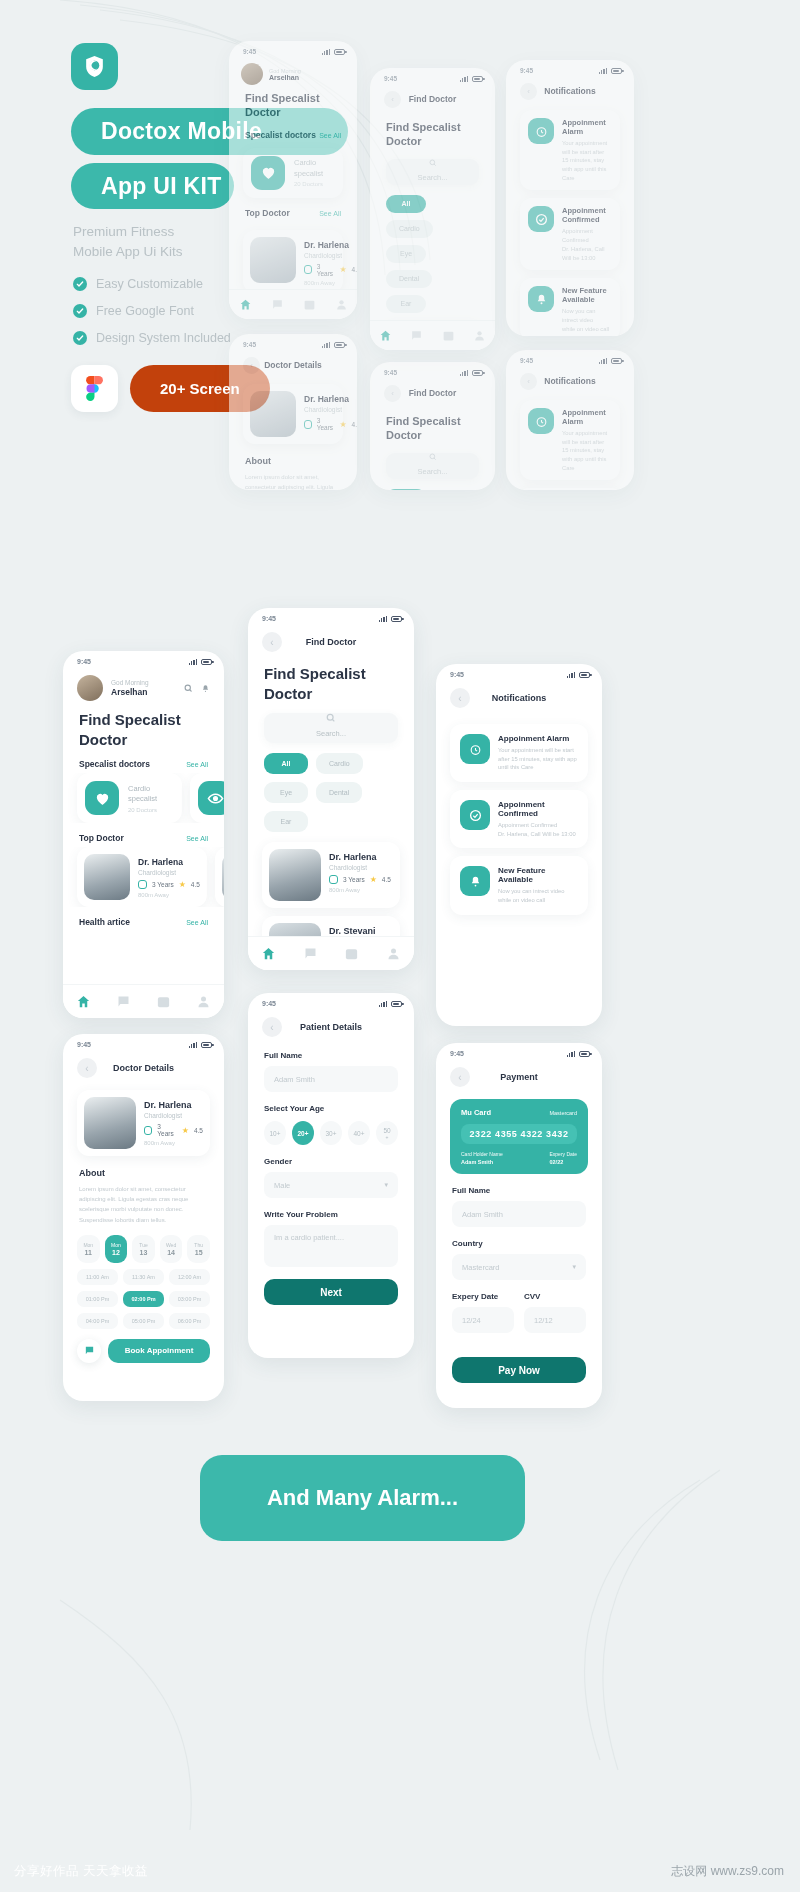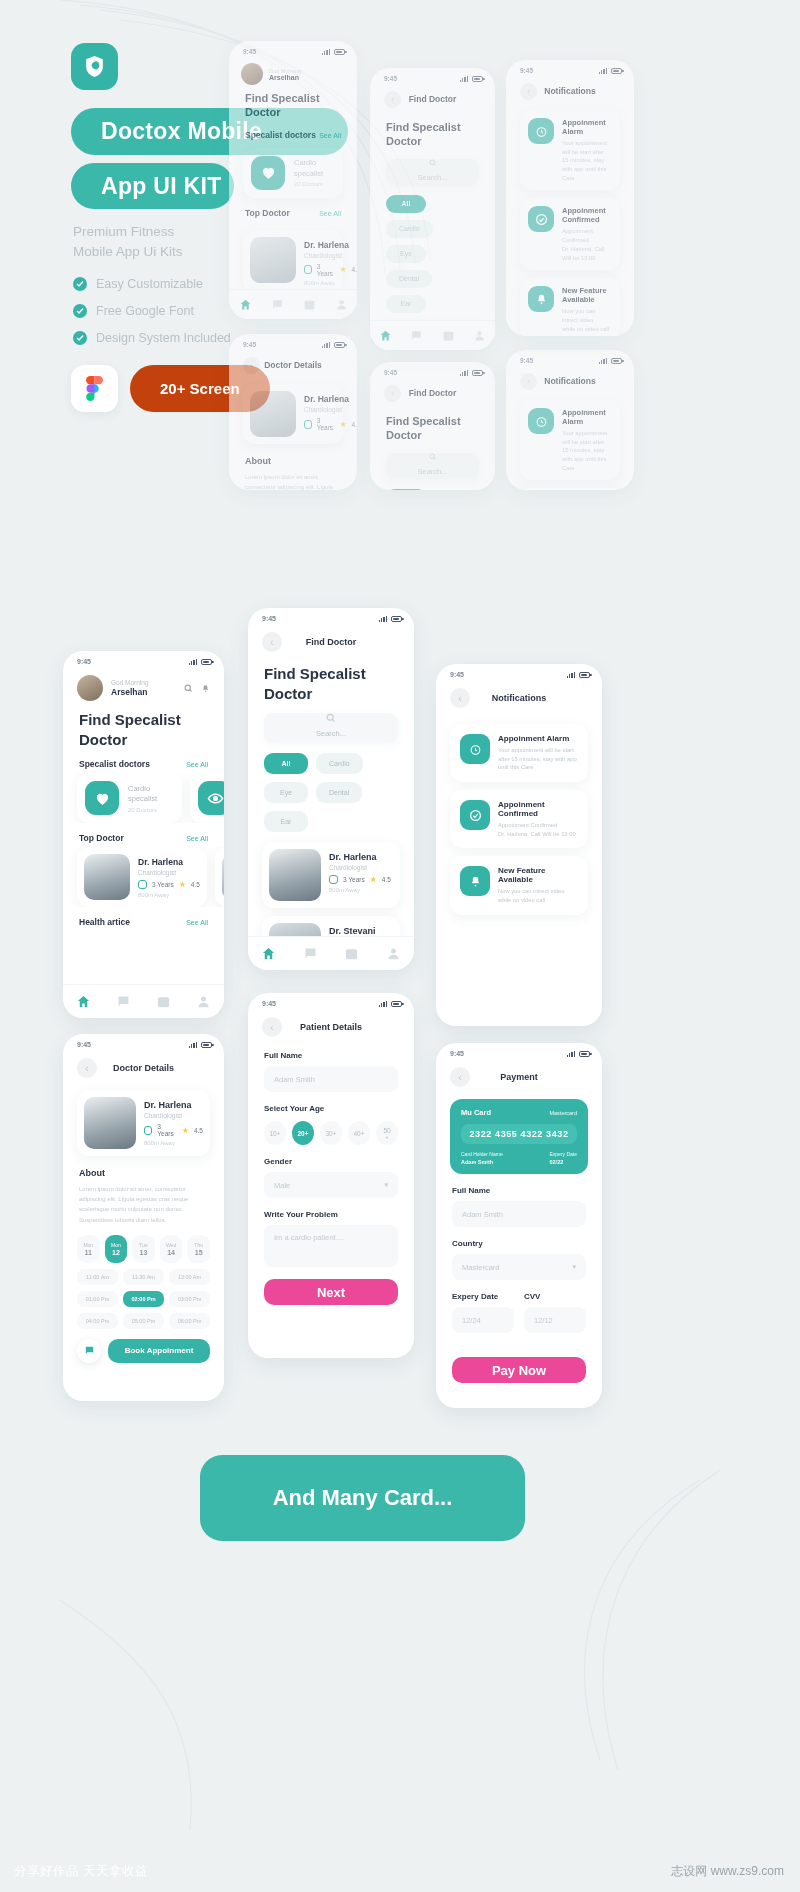--- a/index.html
+++ b/index.html
@@ -144,22 +144,22 @@
     display:flex;align-items:center;justify-content:center;font-size:6.5px;color:#b3bdc3;
     flex-direction:column;
   }
   .age.active{ background:#35b3a6;color:#fff;font-weight:bold;}
   .age .plus{font-size:5px;}
   .textarea {
     margin:6px 16px 0 16px; height:42px; background:#f6f8f9; border-radius:8px;
     padding:8px 10px; font-size:7.5px; color:#c2cacf;
   }
   .cta {
-    margin:12px 16px 0 16px; height:26px; border-radius:10px; background:#ec4899;
-    display:flex;align-items:center;justify-content:center;color:#fff;font-size:13px;font-weight:bold;
+    margin:12px 16px 0 16px; height:26px; border-radius:10px; background:#0f766e;
+    display:flex;align-items:center;justify-content:center;color:#fff;font-size:10px;font-weight:bold;
   }
 
   .about-h{ font-size:9px;font-weight:bold;color:#2b3445;padding:12px 16px 0 16px;}
   .about-p{ font-size:6px;color:#c2cacf;line-height:1.7;padding:6px 16px 0 16px;}
   .dayrow{ display:flex;gap:5px;padding:10px 14px 0 14px;}
   .day{ width:24px;height:28px;border-radius:9px;background:#f6f8f9;display:flex;flex-direction:column;align-items:center;justify-content:center;gap:1px;}
   .day.active{background:#35b3a6;}
   .day .dn{font-size:5px;color:#b7c1c6;}
   .day .dd{font-size:7px;font-weight:bold;color:#8e9aa1;}
   .day.active .dn,.day.active .dd{color:#fff;}
@@ -983,18 +983,18 @@
         <div class="field-label">CVV</div>
         <div class="field" style="height:26px;">
           <span>12/12</span>
         </div>
       </div>
     </div>
 
     <div class="cta" style="margin-top:24px;">Pay Now</div>
   </div>
 
-  <div class="banner banner-more">And Many Card...</div>
+  <div class="banner banner-more">And Many Alarm...</div>
 
   <div class="footer-left">分享好作品 天天拿收益</div>
   <div class="footer-right">志设网 www.zs9.com</div>
 
 </div>
 
 </body></html>

